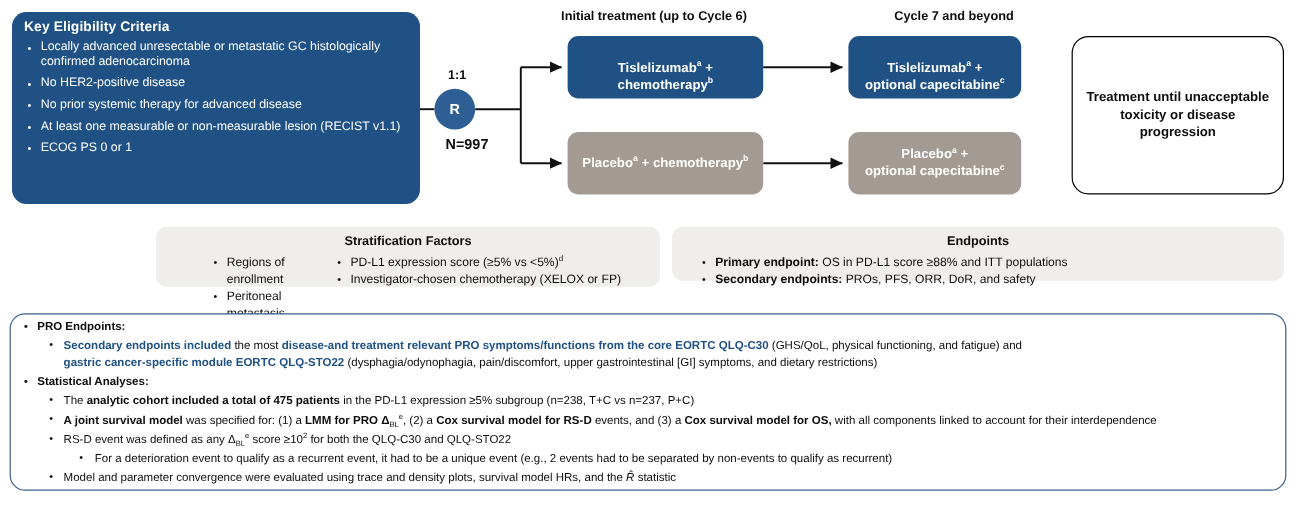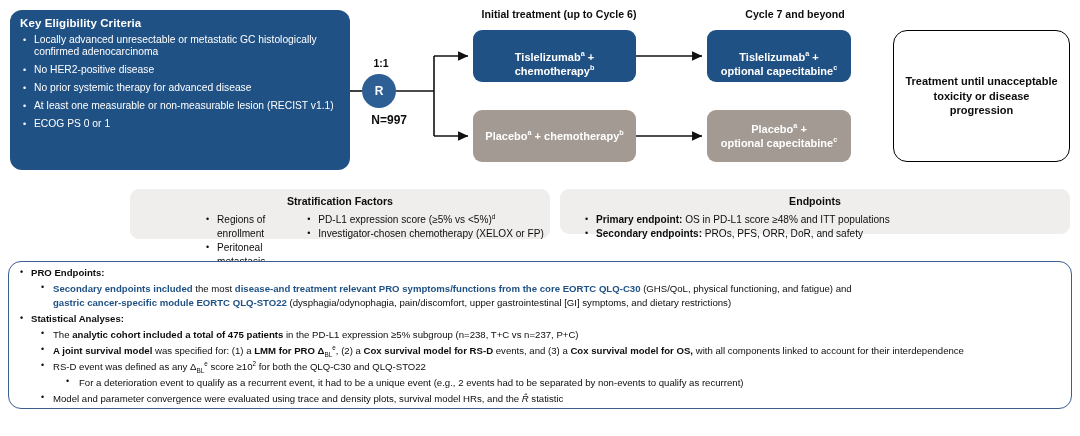--- a/index.html
+++ b/index.html
@@ -42,21 +42,21 @@
   #rand-circle {
     left:362px; top:74px; width:34px; height:34px; border-radius:50%;
     background:#2E5F94; color:#fff; font-weight:bold; font-size:12px;
     display:flex; align-items:center; justify-content:center;
   }
   #rand-n { left:353px; top:113px; width:54px; text-align:right;
             font-size:12px; font-weight:bold; }
 
   
   .col-head { font-size:10.6px; font-weight:bold; text-align:center; }
-  #head-initial { left:434px; top:8px; width:250px; }
+  #head-initial { left:420px; top:8px; width:250px; }
   #head-cycle7  { left:700px; top:8px; width:190px; }
 
   
   .tbox {
     border-radius:9px; display:flex; align-items:center; justify-content:center;
     text-align:center; color:#ffffff; font-weight:bold; font-size:11px;
     line-height:14px; padding:4px 6px;
   }
   .blue  { background:#1F5185;align-items:flex-end; }
   .taupe { background:#A39B93; }
@@ -81,21 +81,21 @@
   .band { background:#F0EEEC; border-radius:9px; }
   #band-strat { left:130px; top:189px; width:420px; height:50px; padding:6px 0 0 0; }
   #band-endp  { left:560px; top:189px; width:510px; height:45px; padding:6px 0 0 0; }
   .band-title { text-align:center; font-weight:bold; font-size:10.6px; margin-bottom:6px; }
   .mini { list-style:none; margin:0; padding:0; }
   .mini li {
     position:relative; padding-left:14px; font-size:10.1px; line-height:14px;
   }
   .mini li:before { content:"\2022"; position:absolute; left:3px; top:-1px; font-size:9px; }
   #strat-cols { display:flex; gap:0px; }
-  #strat-left  { width:148px; padding-left:45px;margin-left:28px; }
+  #strat-left  { width:148px; padding-left:45px; }
   #strat-right { width:250px; }
   #band-endp .mini { padding-left:22px; }
 
   
   #pro-panel {
     left:8px; top:261px; width:1064px; height:148px;
     border:1.4px solid #3B5E8C; border-radius:13px; background:#fff;
     padding:5px 8px 0 6px;
   }
   .lvl1 { list-style:none; margin:0; padding:0; }
@@ -202,21 +202,21 @@
           <li><span>PD-L1 expression score (≥5% vs &lt;5%)</span><sup>d</sup></li>
           <li>Investigator-chosen chemotherapy (XELOX or FP)</li>
         </ul>
       </div>
     </div>
   </div>
 
   <div class="abs band" id="band-endp">
     <div class="band-title">Endpoints</div>
     <ul class="mini">
-      <li><span class="b">Primary endpoint:</span><span> OS in PD-L1 score ≥48% and ITT populations</span></li>
+      <li><span class="b">Primary endpoint:</span><span> OS in PD-L1 score ≥88% and ITT populations</span></li>
       <li><span class="b">Secondary endpoints:</span><span> PROs, PFS, ORR, DoR, and safety</span></li>
     </ul>
   </div>
 
   <div class="abs" id="pro-panel">
     <ul class="lvl1">
 
       <li>
         <span>PRO Endpoints:</span>
         <ul class="lvl2">

